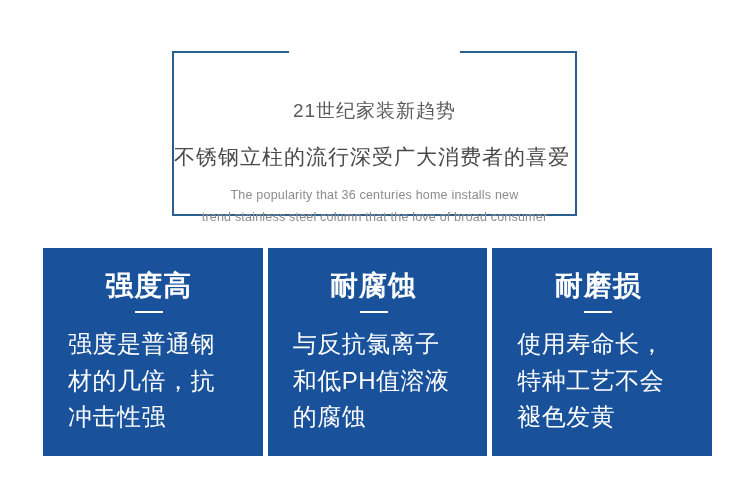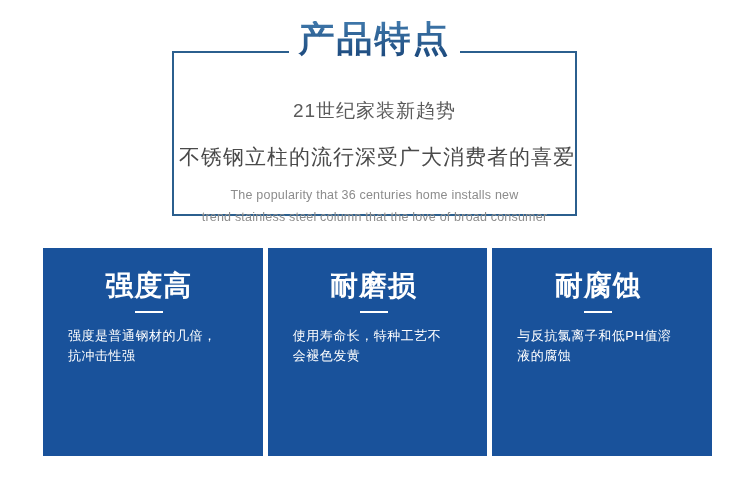--- a/index.html
+++ b/index.html
@@ -60,21 +60,21 @@
     padding-top: 37px;
     text-align: center;
     font-size: 19px;
     color: #5b5b5b;
     letter-spacing: 1px;
     line-height: 1.2;
   }
   #subtitle-cn-2 {
     margin: 0;
     padding-top: 11px;
-    text-align: right;
+    text-align: left;
     font-size: 21px;
     color: #4a4a4a;
     letter-spacing: 1px;
     line-height: 1.2;
   }
   #subtitle-en {
     margin: 0;
     padding-top: 16px;
     text-align: center;
     font-size: 12.5px;
@@ -113,61 +113,60 @@
   }
   .card-divider {
     width: 28px;
     height: 2px;
     background: #ffffff;
     margin: 9px auto 0 auto;
   }
   .card-body {
     margin: 0;
     padding-top: 13px;
-    font-size: 13px;
+    font-size: 24px;
     color: #ffffff;
     line-height: 1.52;
     letter-spacing: 0.5px;
     text-align: left;
   }
 </style>
 </head>
 <body>
 
 <div id="header-block">
 
   <div id="header-rule-left"></div>
   <div id="header-rule-right"></div>
 
-  <div id="page-title">产品特点</div>
 
   <p id="subtitle-cn-1">21世纪家装新趋势</p>
 
   <p id="subtitle-cn-2">不锈钢立柱的流行深受广大消费者的喜爱</p>
 
   <p id="subtitle-en">
     <span>The popularity that 36 centuries home installs new</span>
     <span>trend stainless steel column that the love of broad consumer</span>
   </p>
 </div>
 
 <div id="feature-cards">
 
   <div class="feature-card">
     <h3 class="card-heading">强度高</h3>
     <div class="card-divider"></div>
     <p class="card-body">强度是普通钢材的几倍，抗冲击性强</p>
   </div>
 
   <div class="feature-card">
+    <h3 class="card-heading">耐腐蚀</h3>
+    <div class="card-divider"></div>
+    <p class="card-body">与反抗氯离子和低PH值溶液的腐蚀</p>
+  </div>
+
+  <div class="feature-card">
     <h3 class="card-heading">耐磨损</h3>
     <div class="card-divider"></div>
     <p class="card-body">使用寿命长，特种工艺不会褪色发黄</p>
-  </div>
-
-  <div class="feature-card">
-    <h3 class="card-heading">耐腐蚀</h3>
-    <div class="card-divider"></div>
-    <p class="card-body">与反抗氯离子和低PH值溶液的腐蚀</p>
   </div>
 
 
 </div>
 
 </body></html>

